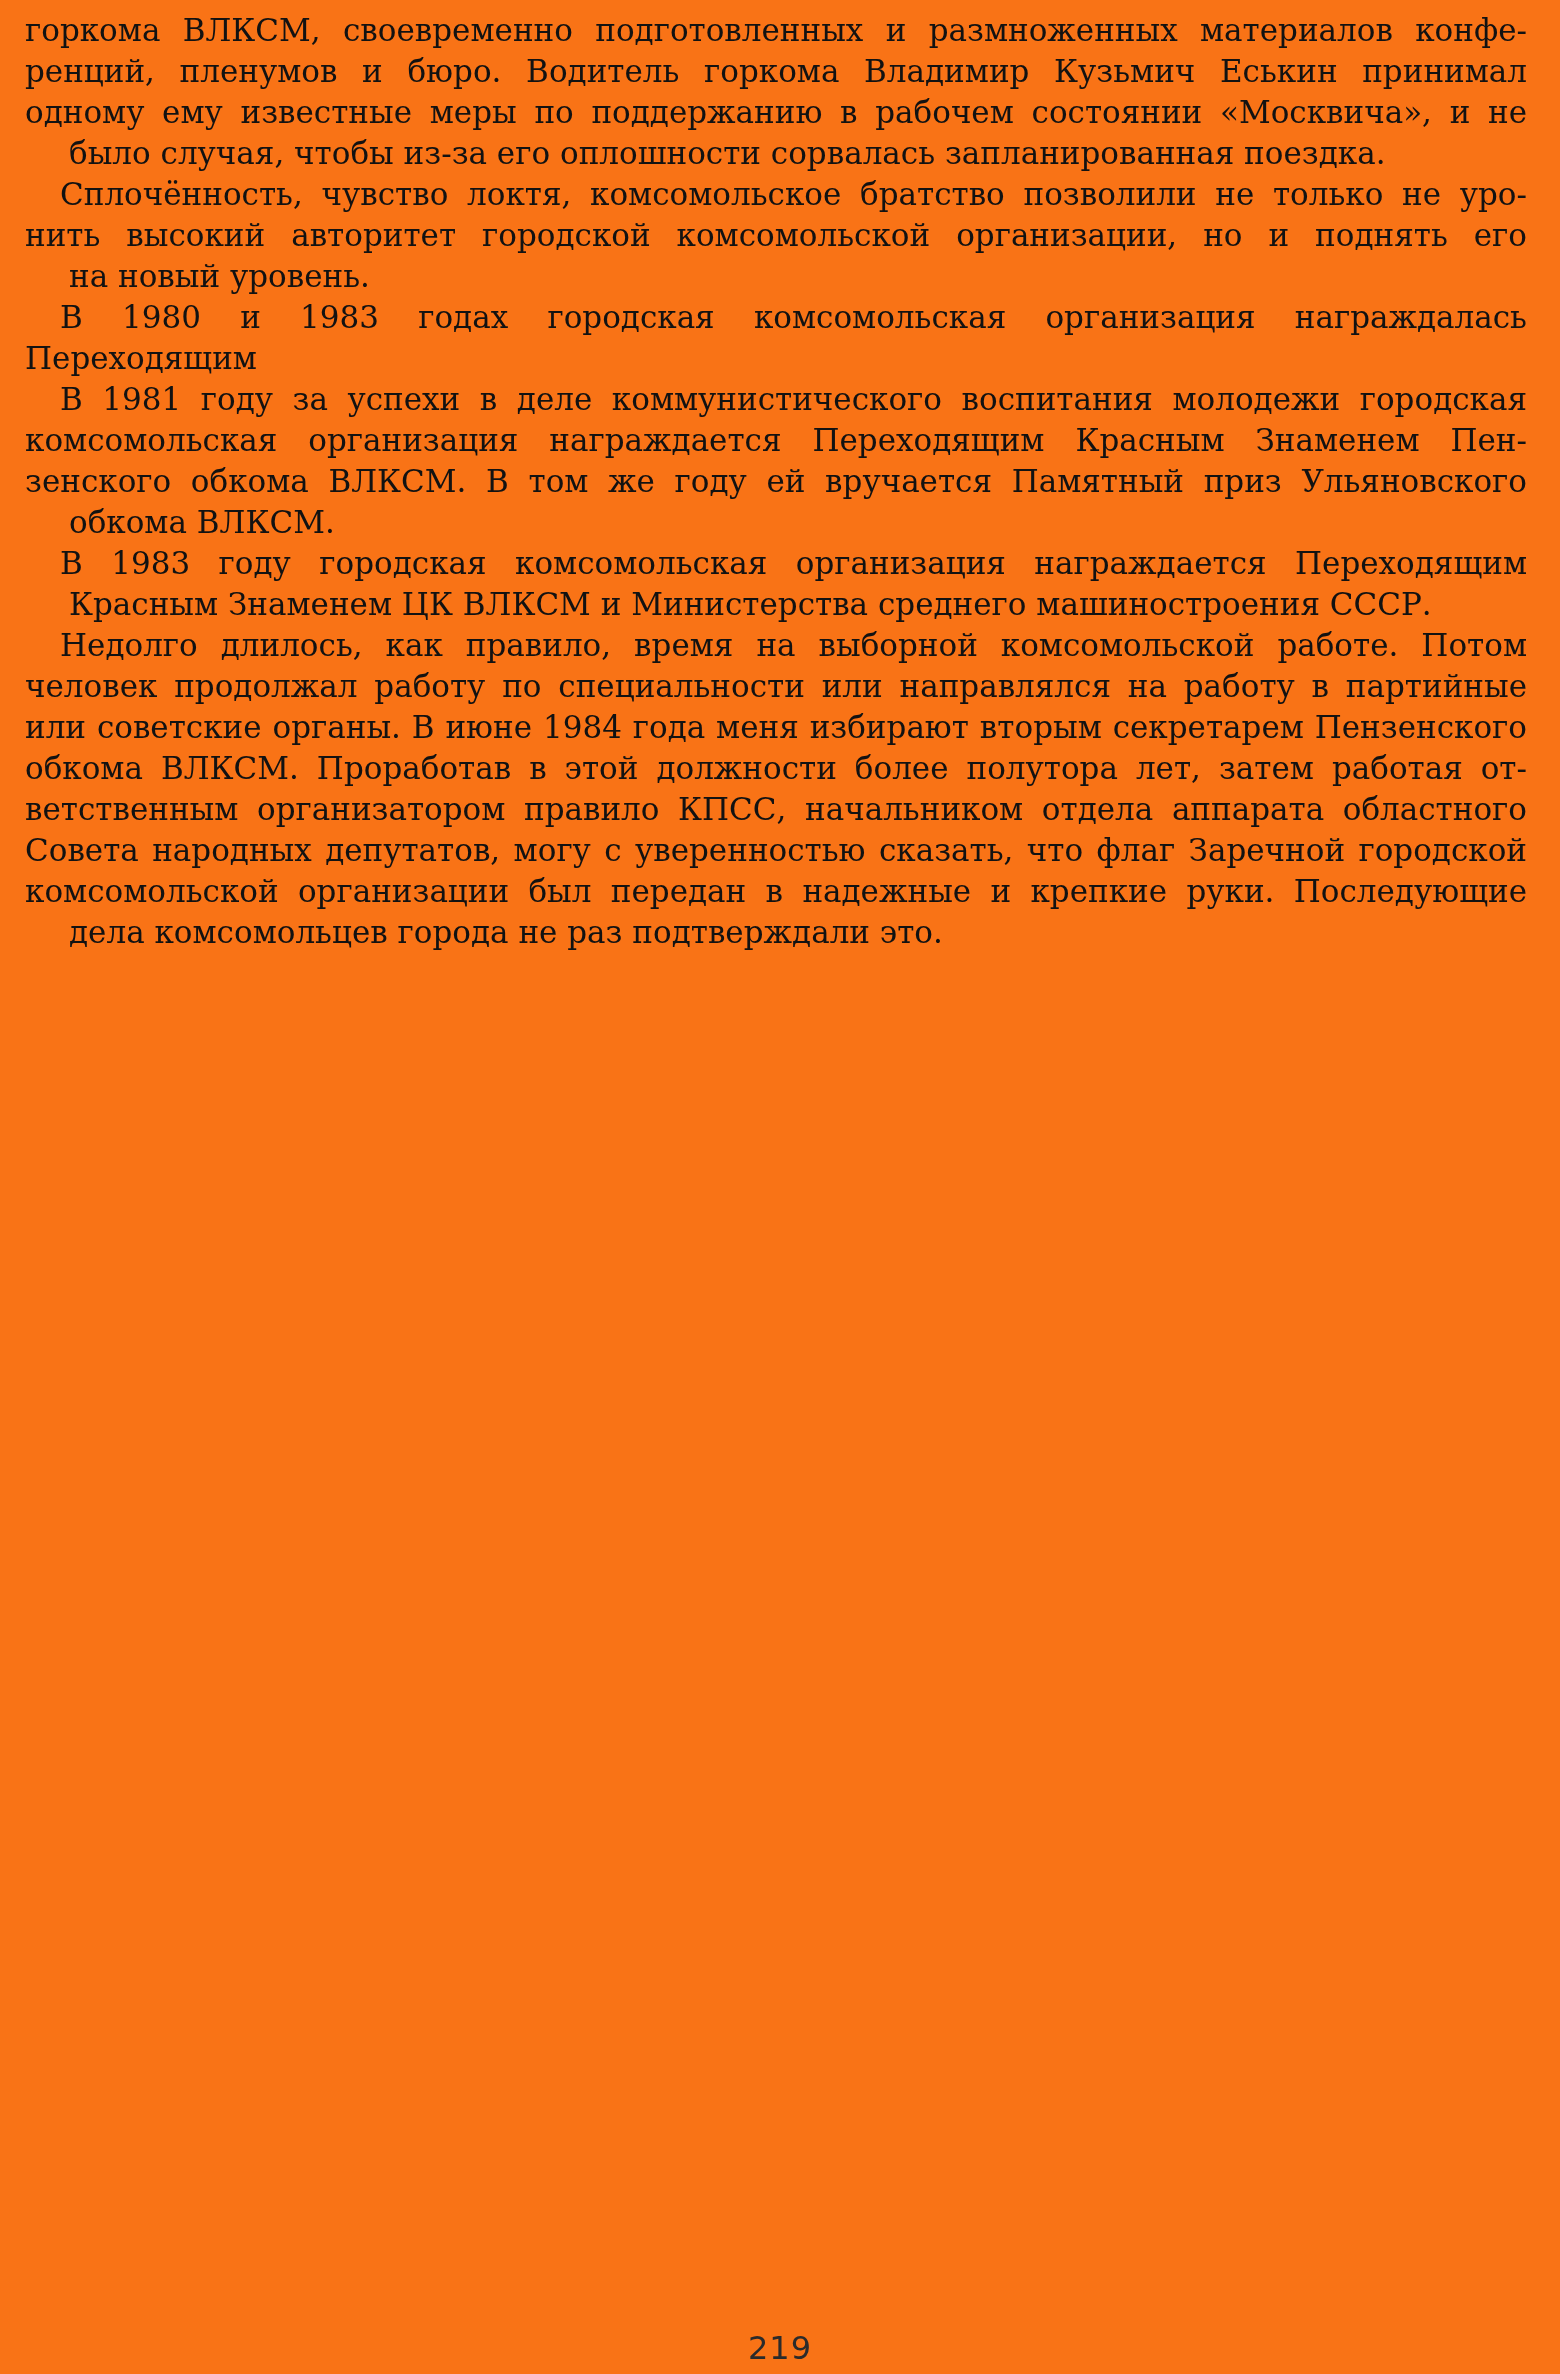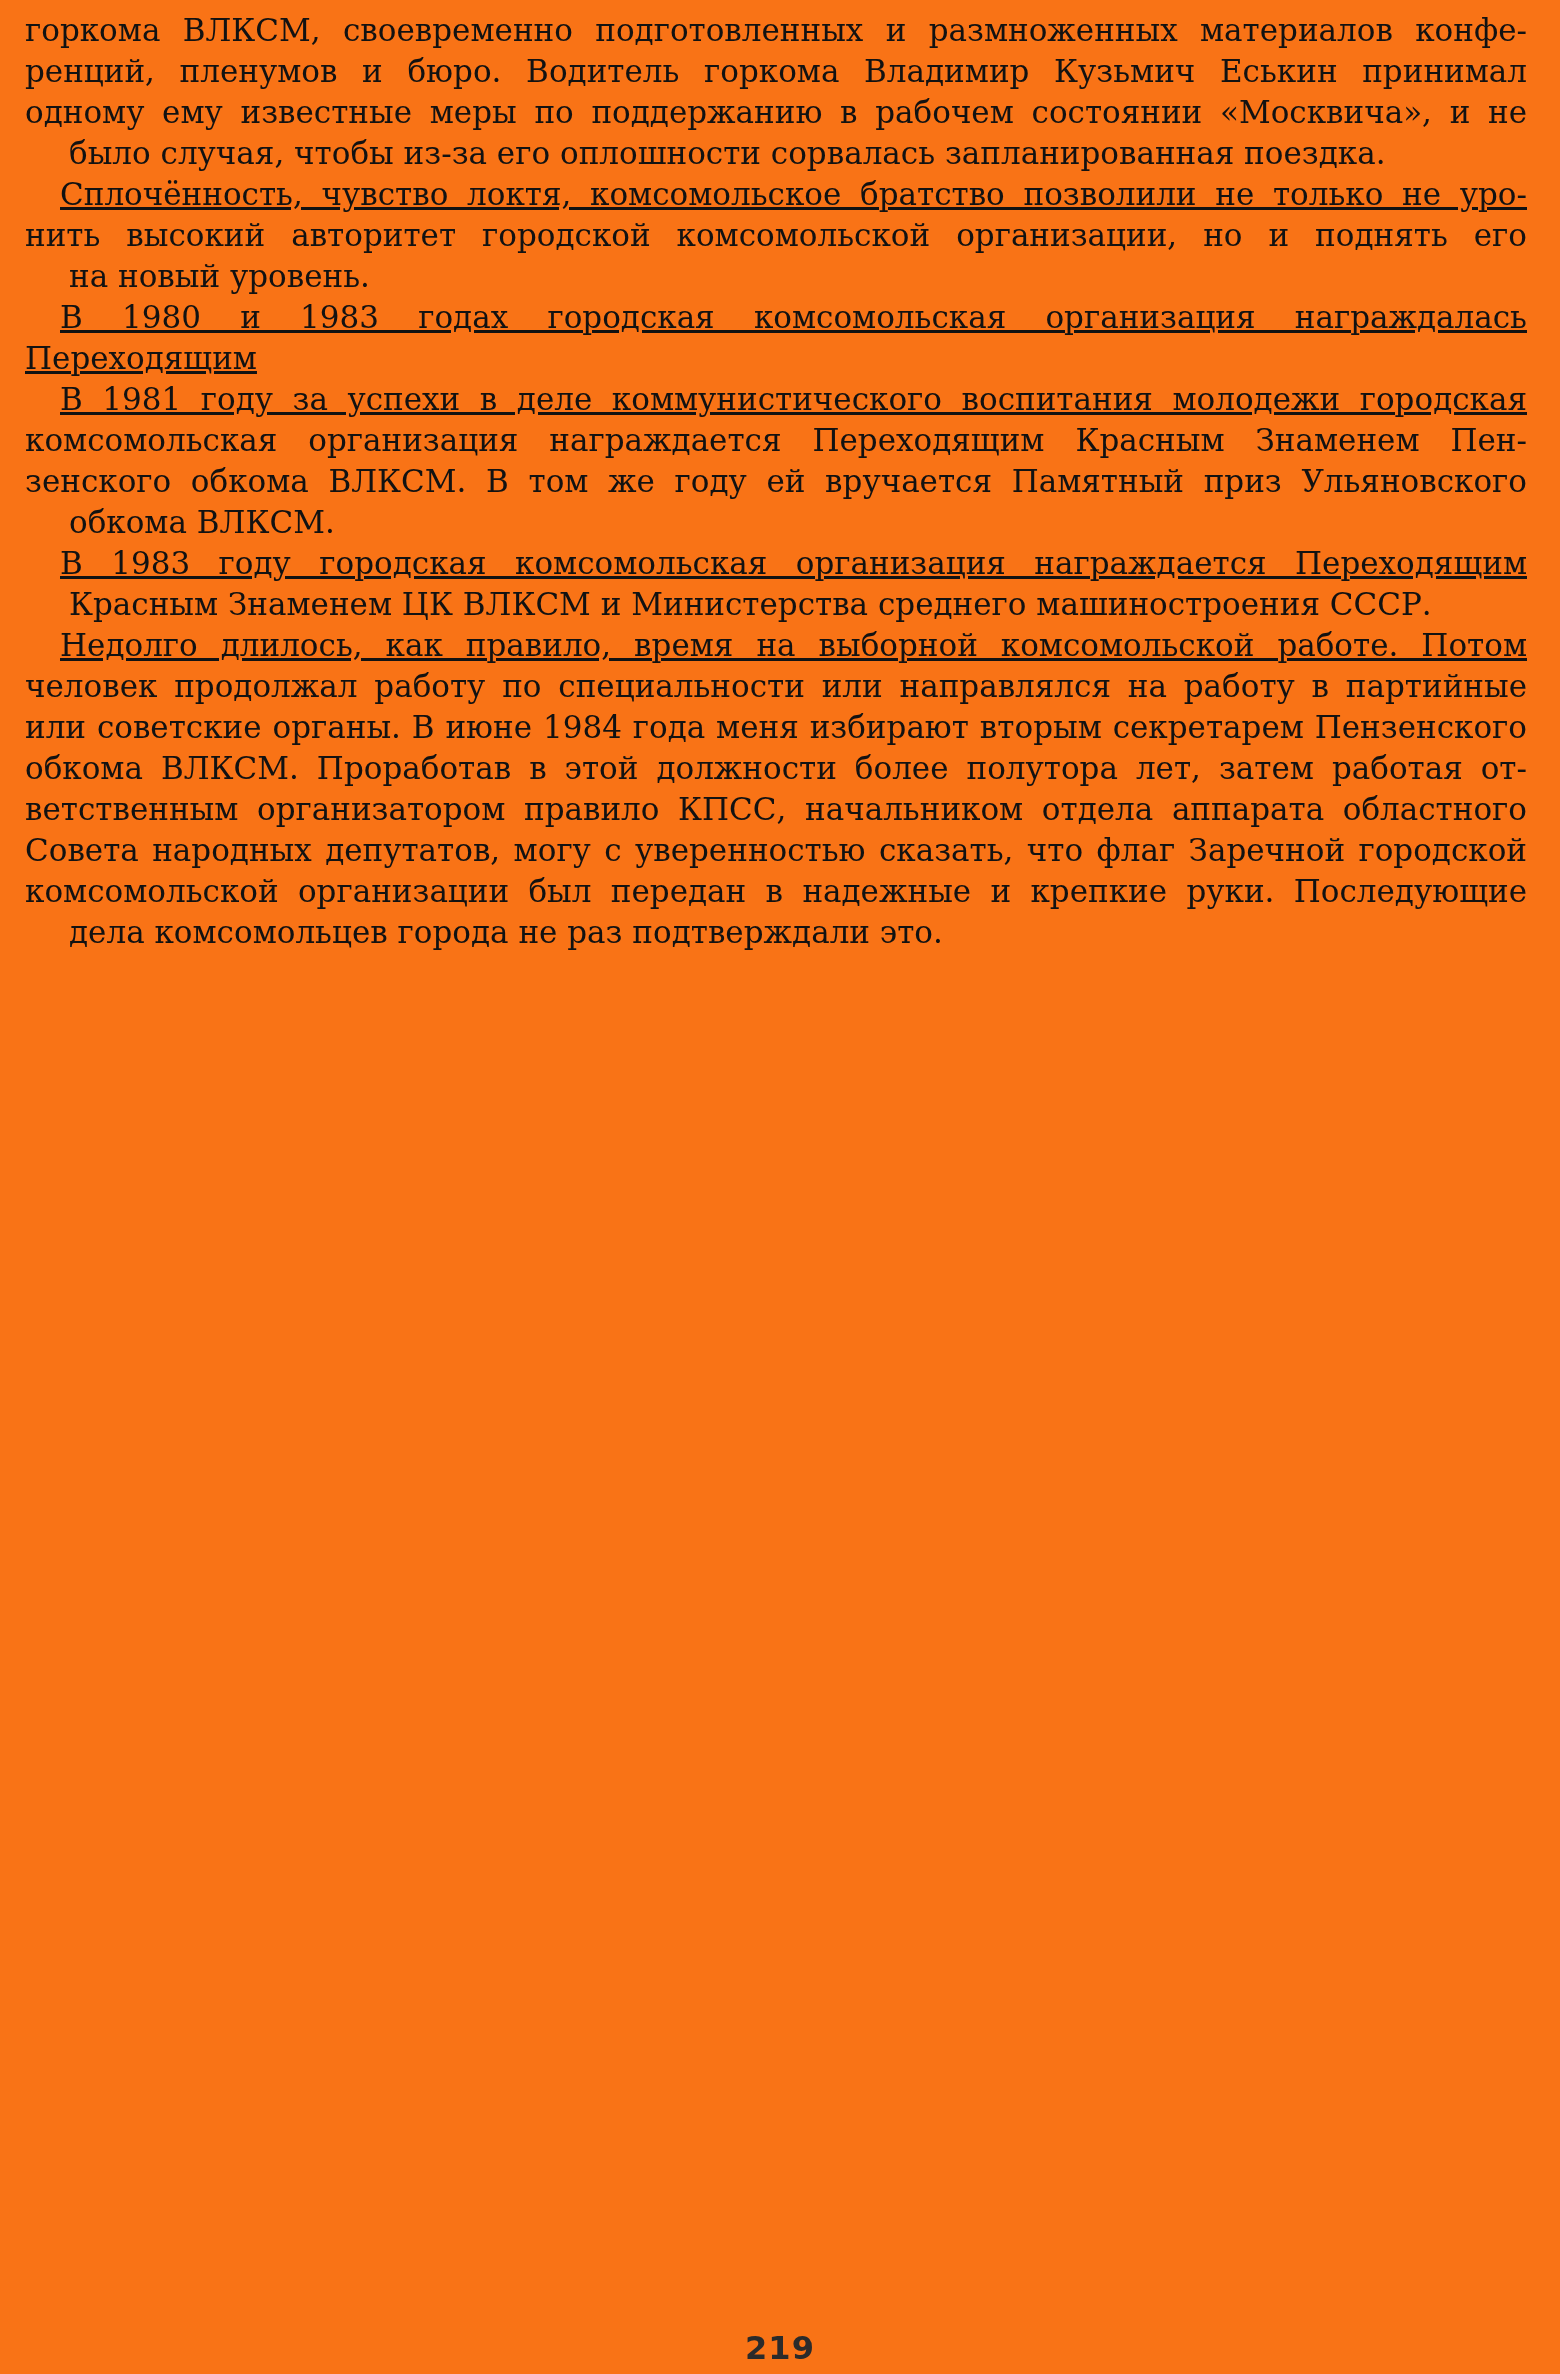--- a/index.html
+++ b/index.html
@@ -34,31 +34,30 @@
     text-align-last: justify;
     -moz-text-align-last: justify;
   }
   .line.last {
     text-align-last: left;
     margin-left: 44px;
     -moz-text-align-last: left;
   }
   .line.indent {
     text-indent: 35px;
-    text-decoration: underline;
   }
   .page-number {
     position: absolute;
     left: 0;
     top: 2329px;
     width: 100%;
     text-align: center;
     font-family: "DejaVu Sans", "Liberation Sans", sans-serif;
     font-size: 32px;
-    font-weight: bold;
+    font-weight: normal;
     color: #2b2b2b;
     letter-spacing: 1px;
   }
 </style>
 </head>
 <body>
 
 <div class="page">
   <div class="text-block">
       <div class="paragraph">

